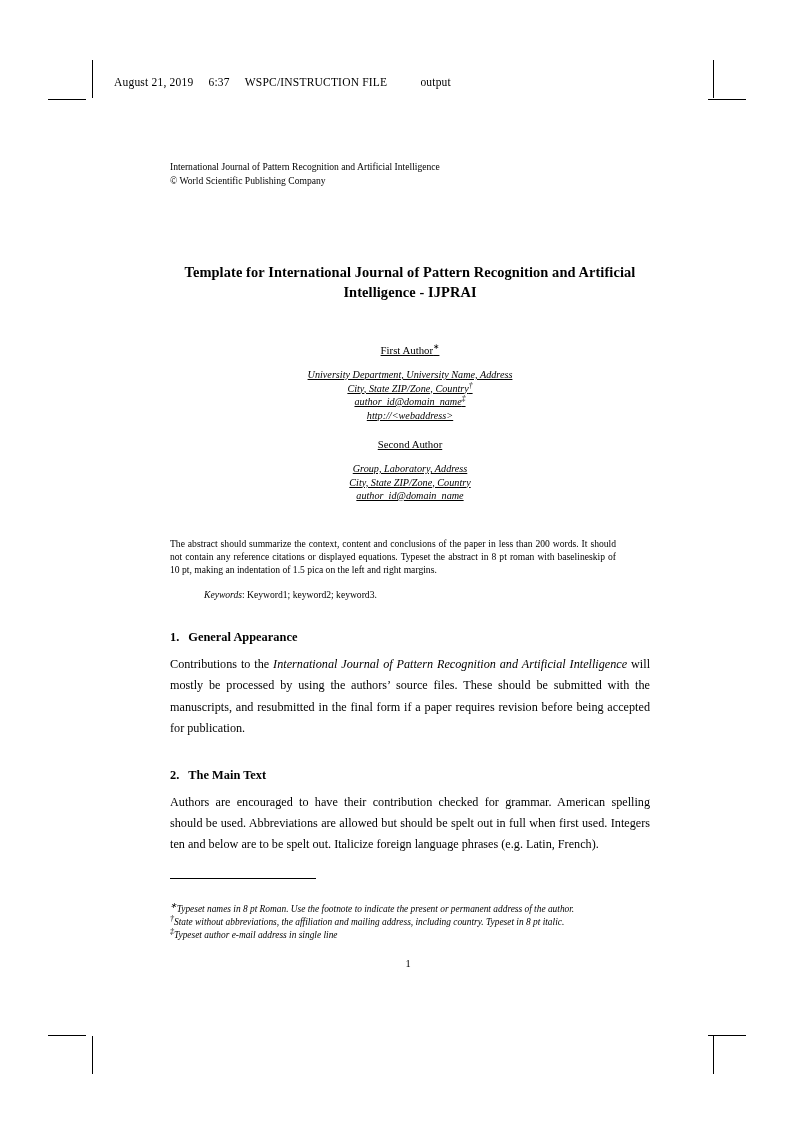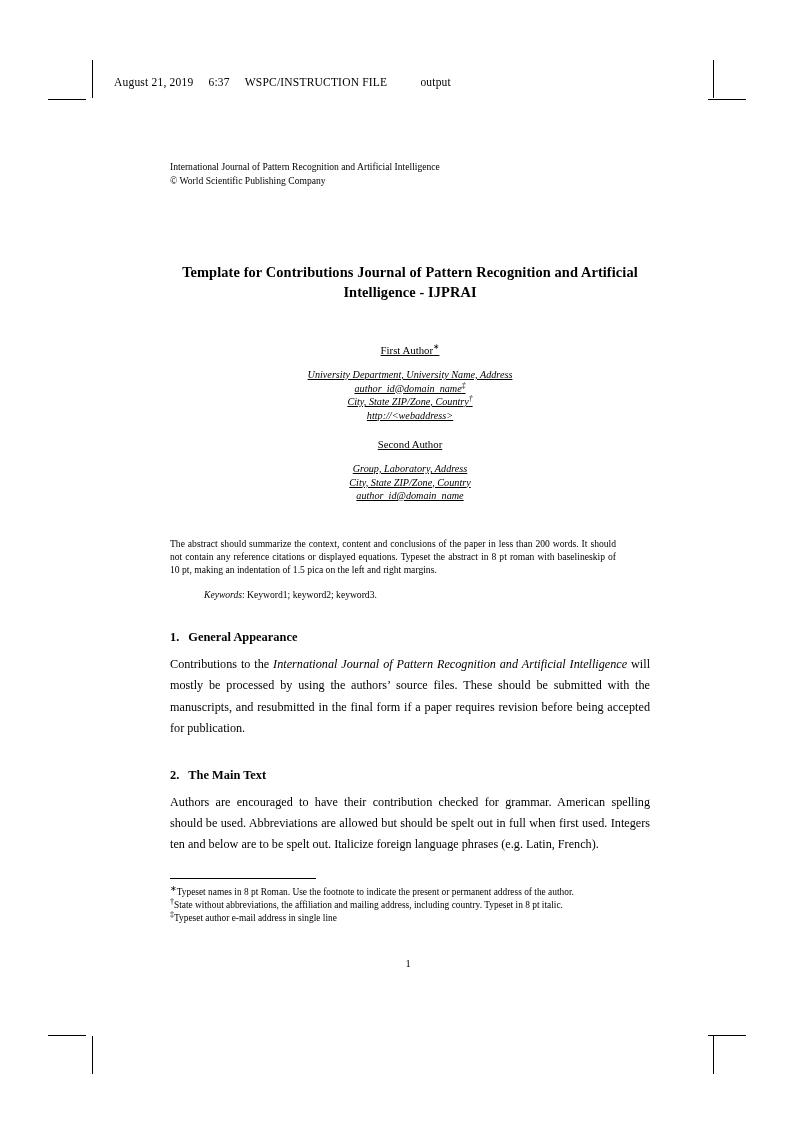--- a/index.html
+++ b/index.html
@@ -132,24 +132,25 @@
   p.body.indent { text-indent: 20px; margin-top: 0; }
   p.body i { font-style: italic; }
 
   .footnote-rule {
     margin-top: 22px;
     width: 146px;
     height: 1px;
     background: #000000;
   }
   .footnotes {
-    margin-top: 7px;
+    margin-top: 24px;
     font-size: 9.4px;
     line-height: 12.4px;
     text-align: justify;
+    font-style: italic;
   }
   .footnotes div { margin-bottom: 1px; }
   .fmark {
     font-size: 8px;
     vertical-align: super;
     line-height: 0;
   }
 
   .folio {
     position: absolute;
@@ -182,33 +183,33 @@
   </div>
 
   <div class="content">
 
     <div class="journal-line">International Journal of Pattern Recognition and Artificial Intelligence</div>
     <div class="copyright-line">
       <span class="cmark">©</span>
       <span>World Scientific Publishing Company</span>
     </div>
 
-    <div class="title">Template for Contributions Journal of Pattern Recognition and Artificial Intelligence - IJPRAI</div>
+    <div class="title">Template for International Journal of Pattern Recognition and Artificial Intelligence - IJPRAI</div>
 
     <div class="authors-block">
 
       <div class="author-name">
         <span>First Author</span><sup class="fn">∗</sup>
       </div>
       <div class="author-aff" style="margin-top:9px;">University Department, University Name, Address</div>
       <div class="author-aff">
+        <span>City, State ZIP/Zone, Country</span><sup class="fn">†</sup>
+      </div>
+      <div class="author-aff">
         <span>author_id@domain_name</span><sup class="fn">‡</sup>
-      </div>
-      <div class="author-aff">
-        <span>City, State ZIP/Zone, Country</span><sup class="fn">†</sup>
       </div>
       <div class="author-aff">http://&lt;webaddress&gt;</div>
 
       <div class="author-gap"></div>
 
       <div class="author-name">
         <span>Second Author</span>
       </div>
       <div class="author-aff" style="margin-top:9px;">Group, Laboratory, Address</div>
       <div class="author-aff">City, State ZIP/Zone, Country</div>

